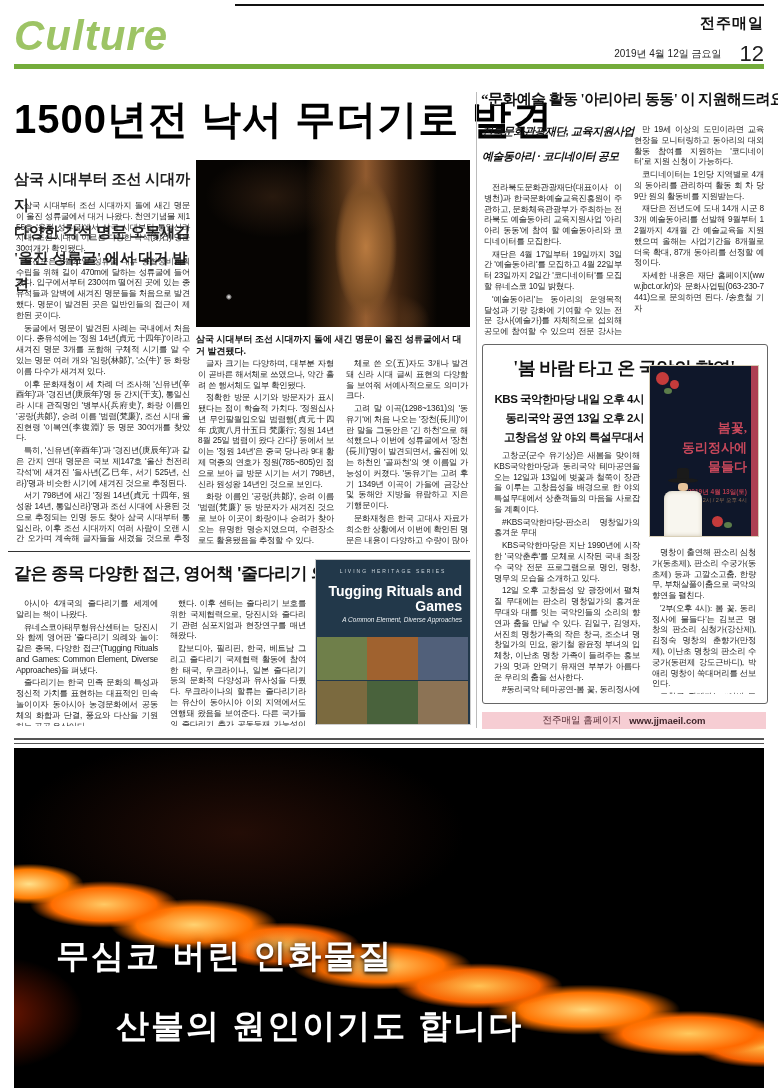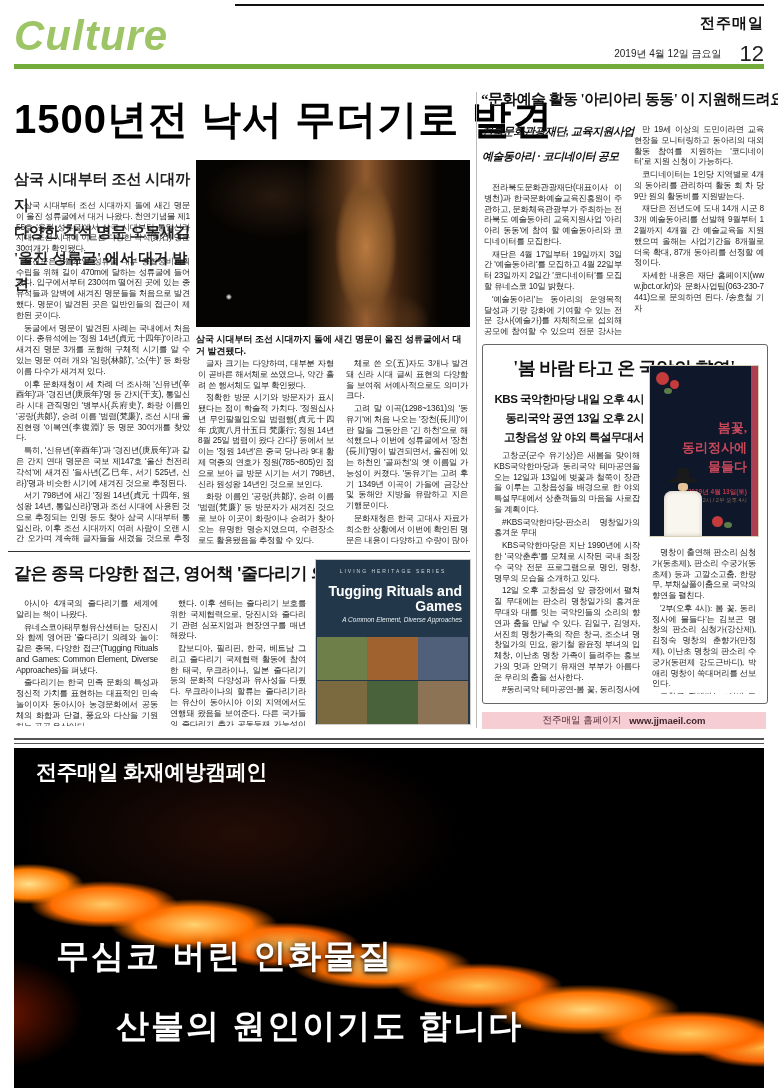--- a/index.html
+++ b/index.html
@@ -217,18 +217,17 @@
       <p>고창군 관계자는 “이번 동리국악 테마공연은 판소리유파대제전으로 펼쳐져 고창이 판소리의 본고장임을 다시 한 번 재확인하고, 관광객에게 전통문화를 향유 할 수 있는 소중한 기회가 될 것이다”고 밝혔다.  /고창=김병식 기자</p>
     </div>
 
   <div class="pinkstrip">
     <span>전주매일 홈페이지</span>
     <b>www.jjmaeil.com</b>
   </div>
   <div class="doublerule"></div>
 
   <div class="campaign">
-    <div class="camp-label">전주매일 화재예방캠페인</div>
     <div class="camp-line camp-line1">무심코 버린 인화물질</div>
     <div class="camp-line camp-line2">산불의 원인이기도 합니다</div>
   </div>
 
 </div>
 
 </body></html>

